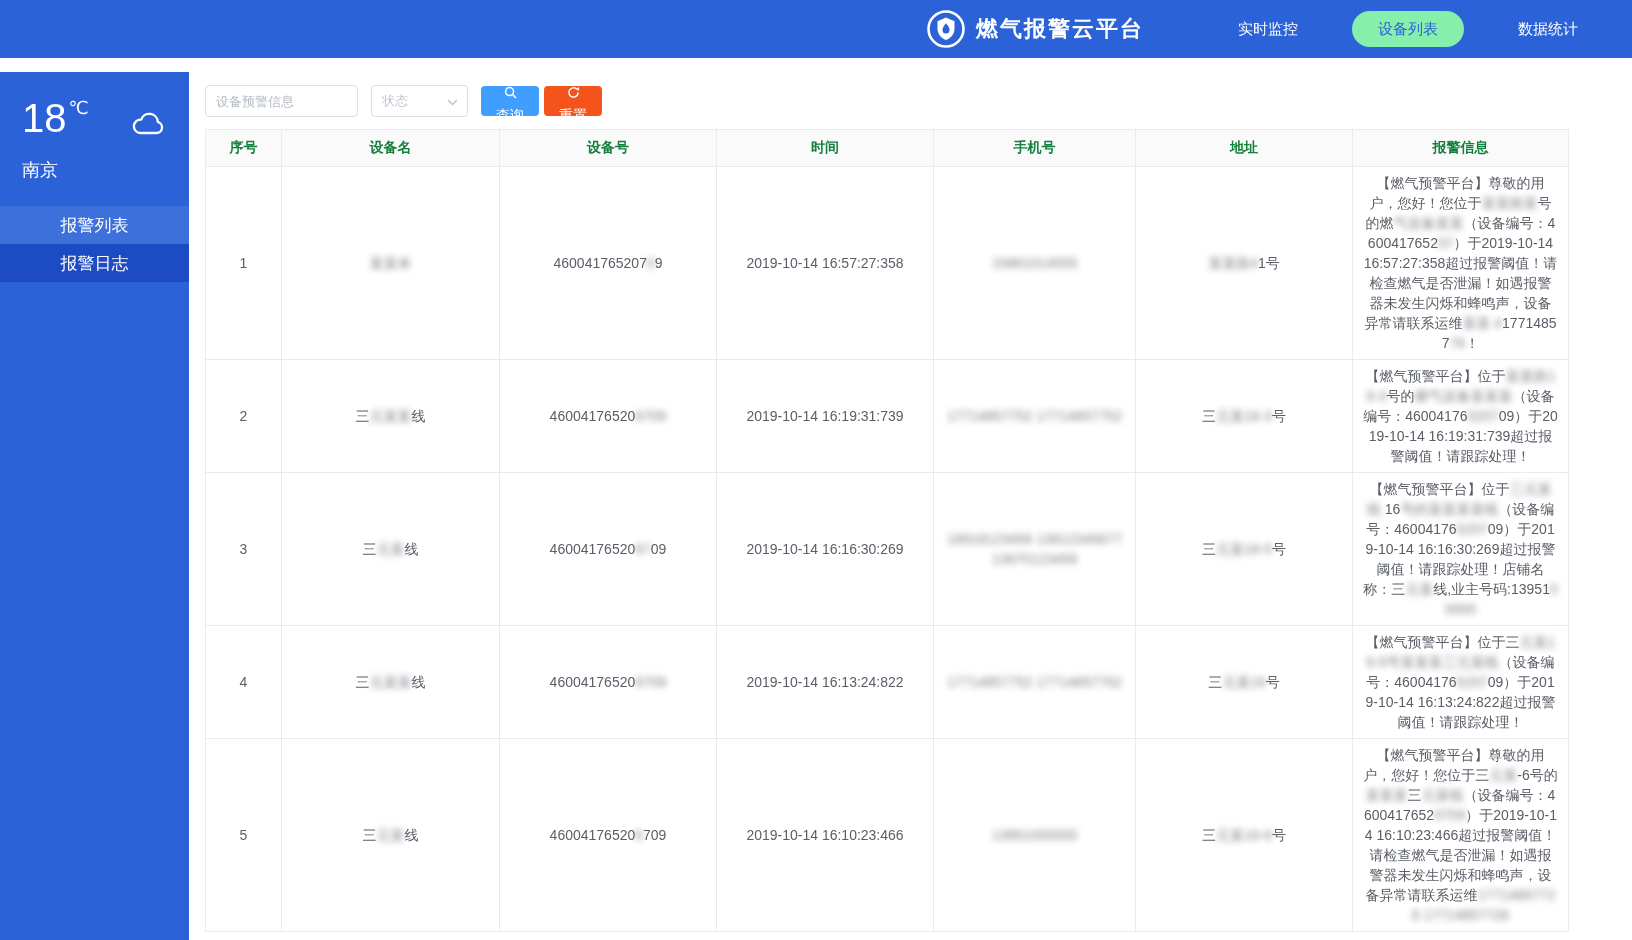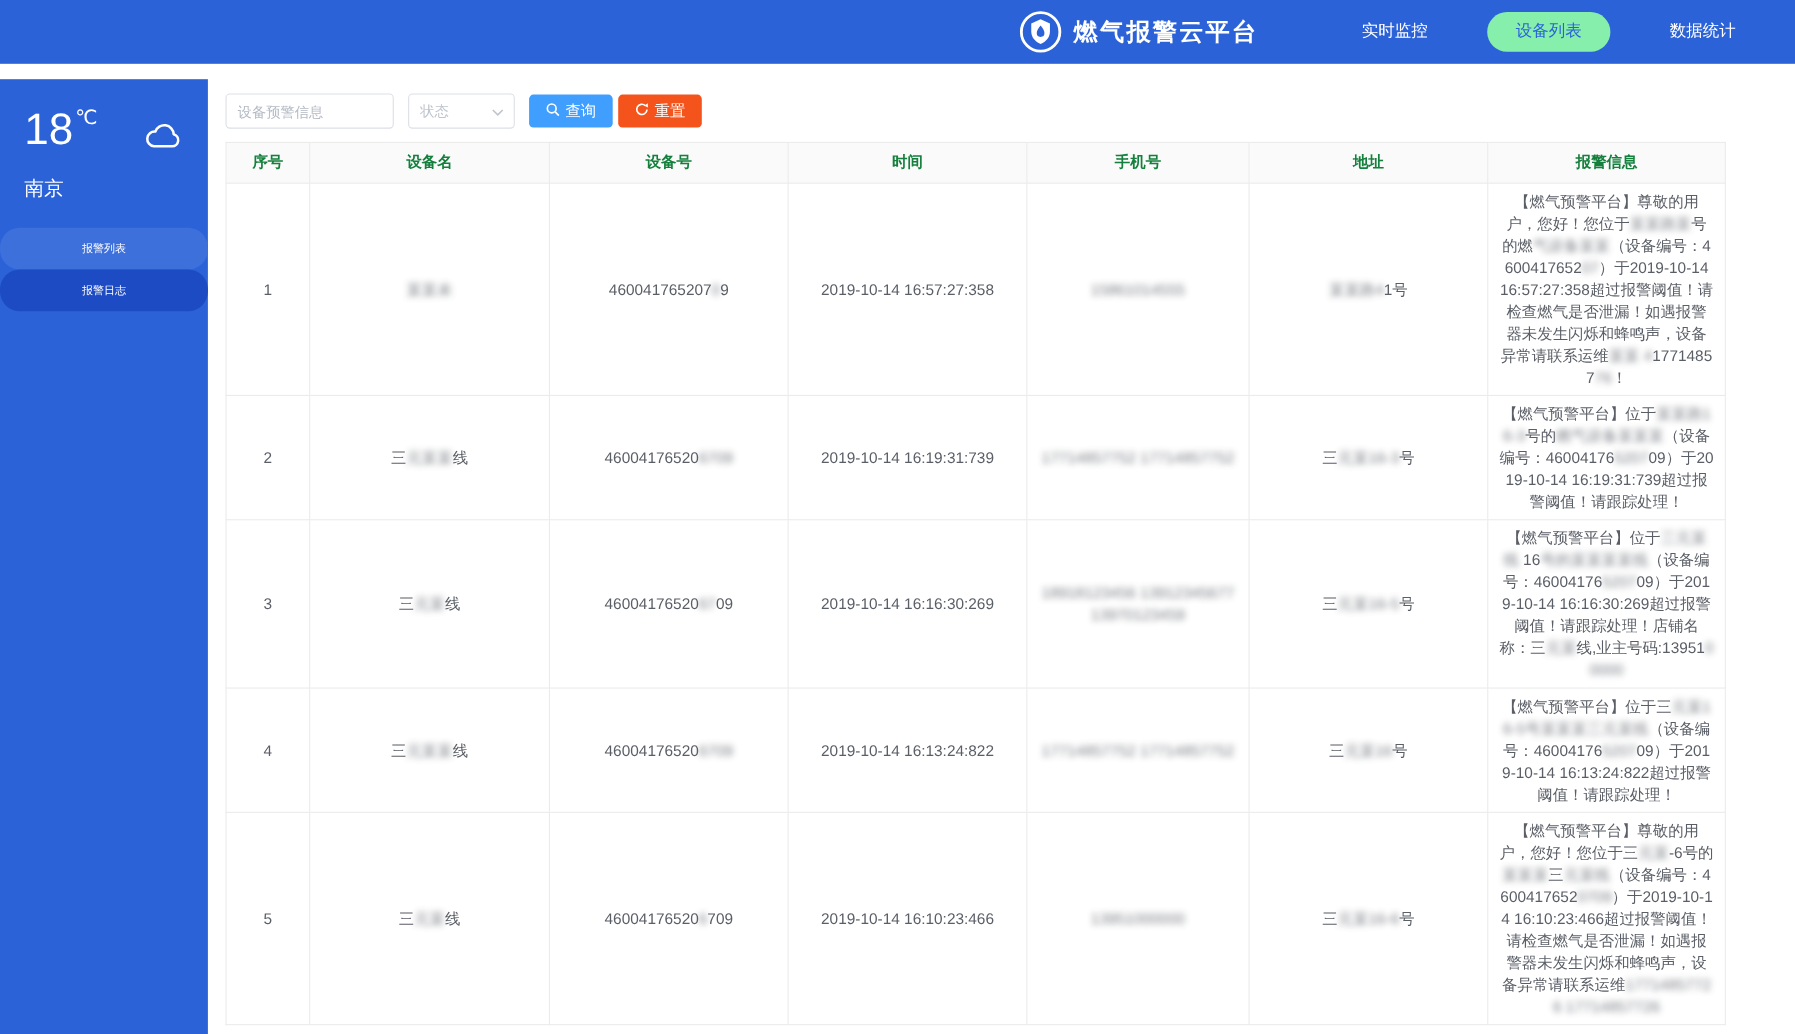--- a/index.html
+++ b/index.html
@@ -19,34 +19,34 @@
   .layout { display:flex; height:882px; }
   .sidebar { width:189px; background:#2b62d8; margin-top:14px; color:#ffffff; flex:0 0 auto; }
   .weather { padding:26px 22px 0 22px; }
   .weather-top { display:flex; justify-content:space-between; align-items:flex-start; }
   .temp { font-size:40px; line-height:1; }
   .temp-unit { font-size:18px; vertical-align:18px; margin-left:2px; }
   .cloud { margin-top:10px; }
   .city { font-size:18px; margin-top:16px; }
   .menu { margin-top:24px; }
   .menu-item { height:38px; display:flex; align-items:center; justify-content:center;
-               font-size:10px; cursor:pointer; background:#3e70dc;border-radius:18px; }
+               font-size:17px; cursor:pointer; background:#3e70dc; }
   .menu-item.active { background:#1d4bc4; }
 
   
   .main { flex:1 1 auto; padding:27px 0 0 16px; overflow:hidden; }
   .toolbar { display:flex; align-items:center; }
   .search-input { width:153px; height:32px; border:1px solid #dcdfe6; border-radius:4px;
                   padding:0 10px; font-size:13px; color:#606266; outline:none; }
   .search-input::placeholder { color:#b4bac4; }
   .status-select { width:97px; height:32px; border:1px solid #dcdfe6; border-radius:4px;
                    margin-left:13px; display:flex; align-items:center; justify-content:space-between;
                    padding:0 9px 0 10px; color:#bfc4cd; font-size:13px; cursor:pointer; background:#fff; }
   .btn { height:30px; border:none; border-radius:4px; color:#fff; font-size:14px; cursor:pointer;
-         display:inline-flex; align-items:center; gap:5px; padding:0 15px; }
+         display:inline-flex; align-items:center; gap:5px; padding:0 15px;flex-direction:column; }
   .btn-query { background:#409eff; margin-left:13px; }
   .btn-reset { background:#f4541c; margin-left:5px; }
 
   
   .alarm-table { border-collapse:collapse; table-layout:fixed; width:1363px; margin-top:12px; }
   .alarm-table th, .alarm-table td { border:1px solid #ebebeb; }
   .alarm-table th { background:#fafafa; height:37px; font-size:14px; color:#15803d; font-weight:bold; }
   .alarm-table td { font-size:14px; color:#5a5e66; text-align:center; vertical-align:middle;
                     padding:6px 10px; line-height:20px; word-break:break-all; }
   .redacted { filter:blur(3px); opacity:.8; }

